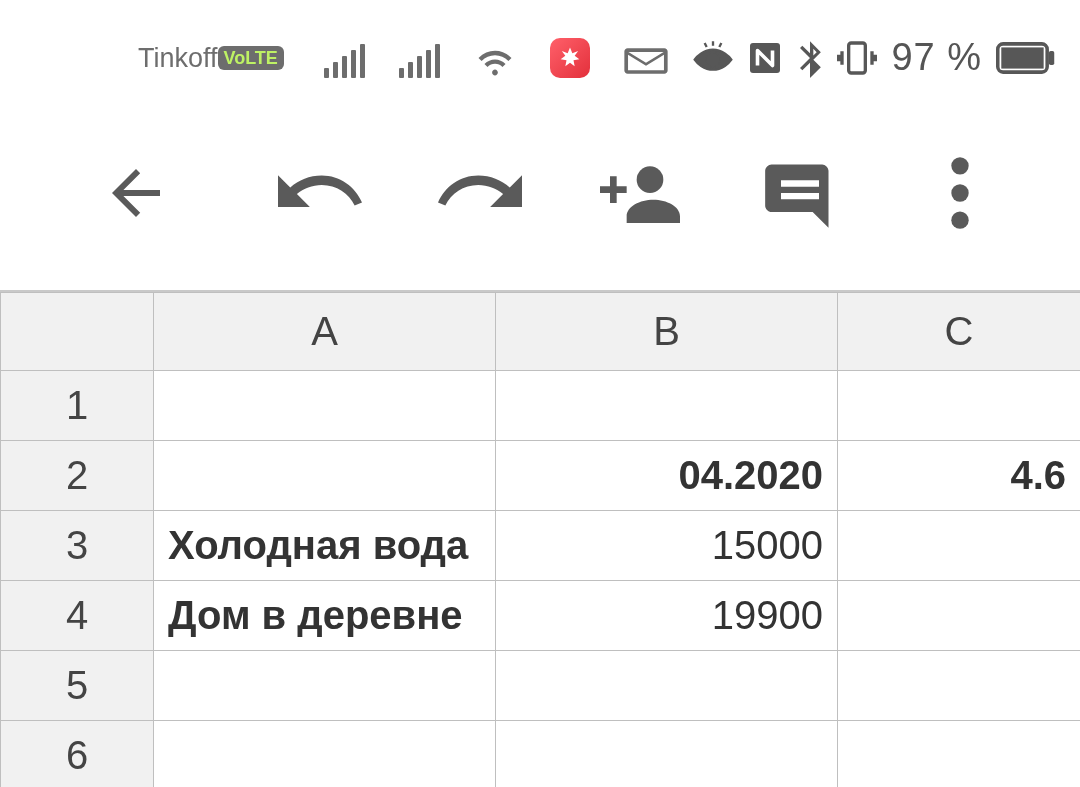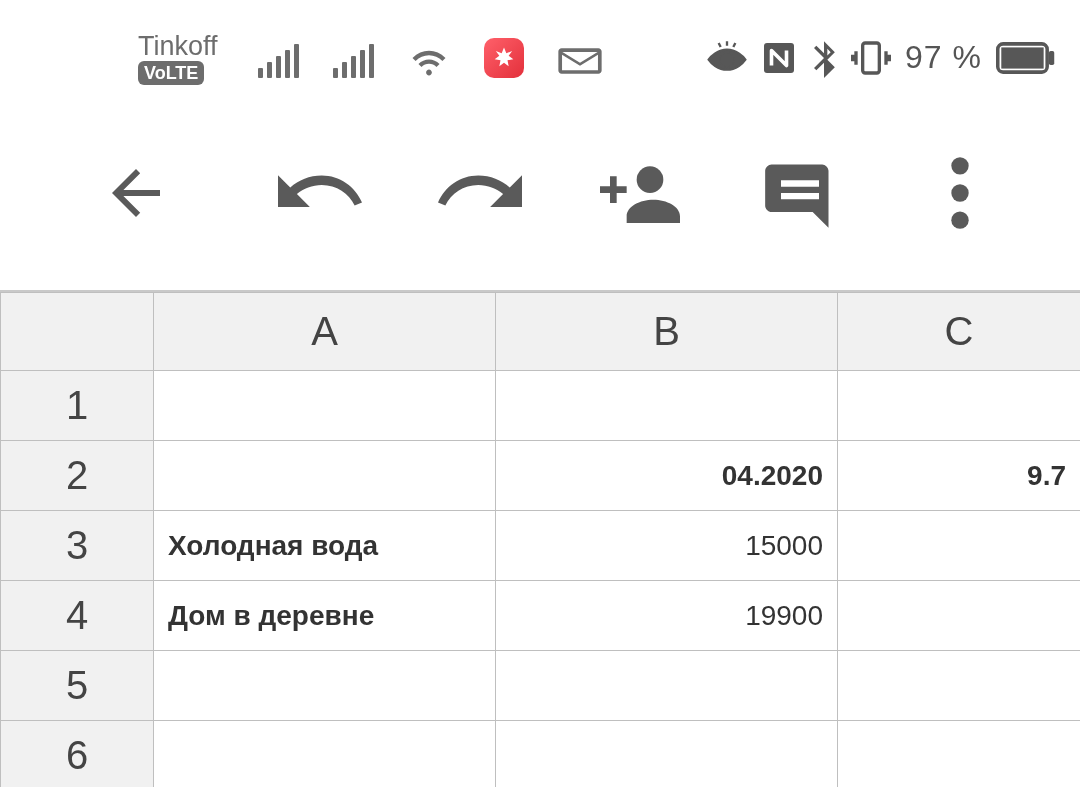--- a/index.html
+++ b/index.html
@@ -17,40 +17,40 @@
     width: 100%;
     height: 95px;
     padding: 20px 24px 0 138px;
     display: flex;
     align-items: center;
     color: #6f6f6f;
     white-space: nowrap;
   }
   .sb-left {
     display: flex;
-    flex-direction: column;
+    flex-direction: row;
     line-height: 30px;
     font-size: 27px;
     color: #6d6d6d;
     margin-right: 40px;
   }
   .sb-left .row { display:flex; align-items:center; gap:8px; }
   .volte-badge {
     display:inline-block;
     background:#6d6d6d;
-    color:#ffffff;
+    color:#bef264;
     font-size:18px;
     font-weight:700;
     padding:2px 6px;
     border-radius:6px;
     line-height:20px;
   }
   .sb-mid-icons { display:flex; align-items:flex-end; gap:34px; }
   .sb-right { margin-left:auto; display:flex; align-items:center; gap:14px; color:#555; }
-  .sb-right .pct { font-size:32px; letter-spacing:1px; }
+  .sb-right .pct { font-size:38px; letter-spacing:1px; }
 
   .ic { display:inline-flex; }
 
   
   .sig { display:flex; align-items:flex-end; gap:4px; height:36px; }
   .sig span { width:5px; background:#6d6d6d; border-radius:1px; }
   .sig span:nth-child(1){height:10px}
   .sig span:nth-child(2){height:16px}
   .sig span:nth-child(3){height:22px}
   .sig span:nth-child(4){height:28px}
@@ -91,21 +91,21 @@
   }
   col.rowhdr { width:153px; }
   col.colA   { width:342px; }
   col.colB   { width:342px; }
   col.colC   { width:243px; }
 
   th, td {
     border: 1px solid #bfbfbf;
     height: 70px;
     padding: 0 14px;
-    font-size: 28px;
+    font-size: 40px;
     color:#333;
   }
   thead th {
     background:#f1f1f1;
     font-weight:400;
     font-size:40px;
     color:#444;
     height:78px;
   }
   thead th:first-child { background:#f1f1f1; }
@@ -263,21 +263,21 @@
       <tr class="empty">
         <th>1</th>
         <td></td>
         <td></td>
         <td></td>
       </tr>
       <tr>
         <th>2</th>
         <td></td>
         <td class="hdrcell">04.2020</td>
-        <td class="hdrcell">9.7</td>
+        <td class="hdrcell">4.6</td>
       </tr>
       <tr>
         <th>3</th>
         <td class="txt">Холодная вода</td>
         <td class="num">15000</td>
         <td></td>
       </tr>
       <tr>
         <th>4</th>
         <td class="txt">Дом в деревне</td>

